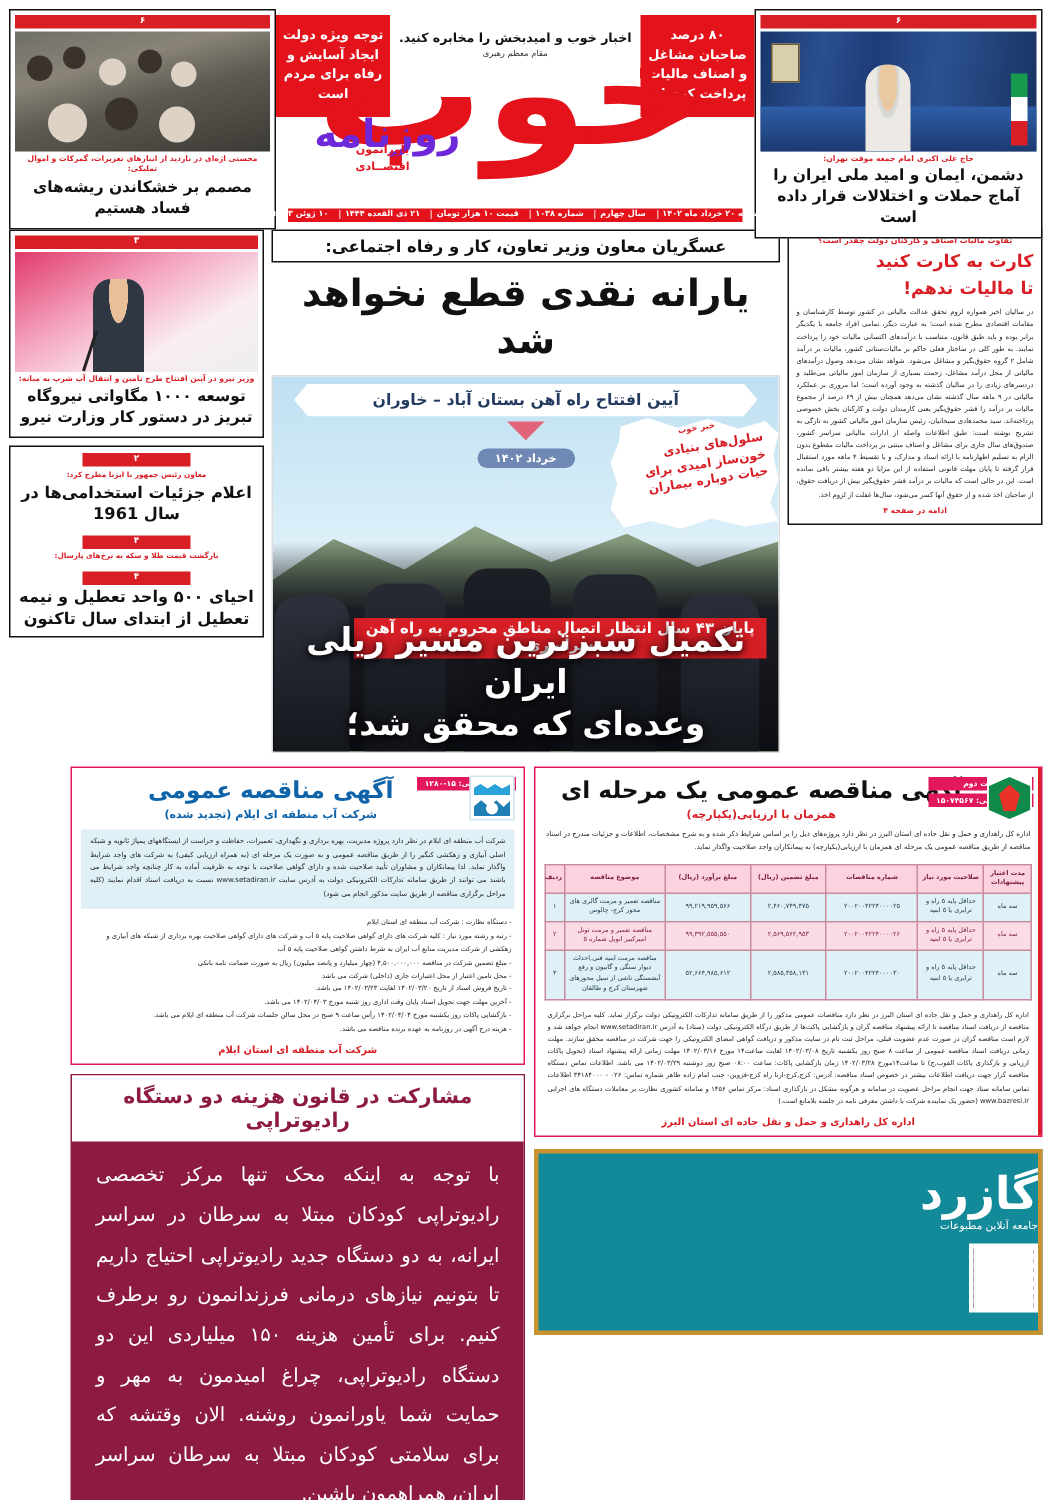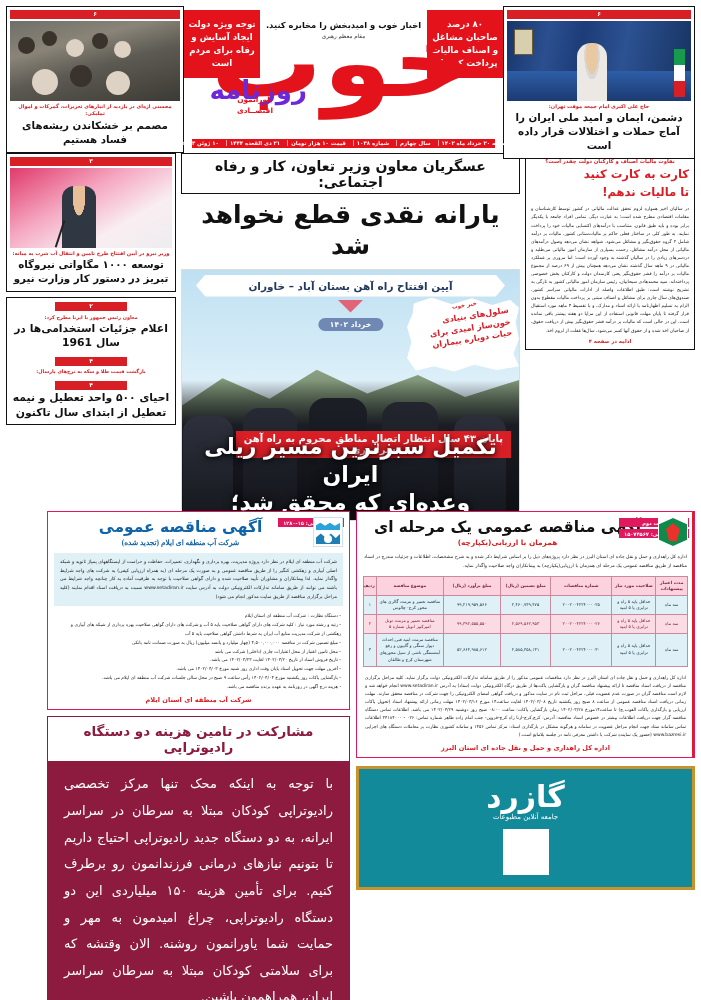--- a/index.html
+++ b/index.html
@@ -85,21 +85,21 @@
   .datebar span { padding: 0 3px; border-left: .6px solid rgba(255,255,255,.6); }
   .datebar span:last-child { border-left: none; }
 
   
   .body-grid { display:flex; gap:5px; margin-top:5px; height: 352px; }
   .col-left  { width: 170px; }
   .col-mid   { flex: 1; }
   .col-right { width: 170px; }
 
   .lead-strap {
-    border:1.3px solid #111; background:#fff; text-align:center; font-size: 14px;
+    border:1.3px solid #111; background:#fff; text-align:center; font-size: 11px;
     font-weight:bold; padding: 3.5px 4px; letter-spacing:-.2px;
   }
   .lead-head {
     text-align:center; font-size: 25px; font-weight:bold; line-height:1.25;
     margin-top: 5px; letter-spacing:-.8px;
   }
 
   
   .hero { position:relative; margin-top:7px; height: 252px; overflow:hidden; border:1px solid #ddd; }
   .hero .sky { position:absolute; inset:0; background:linear-gradient(180deg,#bfe0f2 0%,#d9eef8 40%,#eef7fb 60%,#9db88e 62%,#6d8a5c 100%); }
@@ -174,21 +174,21 @@
   .ad-logo.water { background:#fff; border:1px solid #cfe3ee; }
   .ad-logo.water .w1 { position:absolute; left:2px; right:2px; top:4px; height:8px; background:#29a3d9;
       clip-path: polygon(0 40%,18% 8%,38% 46%,58% 8%,78% 46%,100% 12%,100% 100%,0 100%); }
   .ad-logo.water .w2 { position:absolute; left:2px; right:2px; top:14px; height:12px; background:#1f7fb5;
       clip-path: polygon(0 46%,20% 12%,42% 50%,62% 12%,82% 50%,100% 16%,100% 100%,0 100%); }
   .ad-logo.water .dot { position:absolute; left:10px; top:17px; width:8px; height:8px; background:#fff; border-radius:50%; }
   .ad-title-wrap { flex:1; text-align:center; }
   .ad-title { font-size:15.5px; font-weight:bold; color:#111; letter-spacing:-.4px; }
   .ad-title.blue { color:#0f63a8; }
   .ad-sub { font-size:7.4px; font-weight:bold; color:#d81f26; margin-top:2px; }
-  .ad-sub.blue { color:#0f63a8;font-family:Liberation Serif, serif; }
+  .ad-sub.blue { color:#0f63a8; }
   .ad-tags { position:absolute; right:5px; top:6px; text-align:center; }
   .ad-tag { background:#e2185f; color:#fff; font-size:5.1px; font-weight:bold; padding:1.5px 5px; margin-bottom:2px; display:block; }
   .ad-tag.plain { background:#e2185f; }
   .ad-intro { font-size:4.7px; line-height:1.85; text-align:justify; padding:3px 7px 4px; color:#222; }
   .ad-intro.boxed { background:#dff0f7; margin:3px 6px; padding:5px 6px; }
 
   
   table.mtab { width: calc(100% - 12px); margin: 2px 6px 4px; border-collapse:collapse; table-layout:fixed; }
   table.mtab th, table.mtab td { border:.7px solid #c98a9e; padding:2.5px 1px; text-align:center;
       font-size:4.35px; line-height:1.5; vertical-align:middle; }
@@ -227,21 +227,21 @@
   .mahak-tel { font-size:7.4px; color:#fff; letter-spacing:1px; margin-top:2px; direction:ltr; }
   .qr { width:60px; height:60px; background:#fff; padding:4px; }
   .qr-inner { width:100%; height:100%;
     background-image:
       repeating-linear-gradient(90deg,#000 0 3px,transparent 3px 6px),
       repeating-linear-gradient(0deg,#000 0 3px,transparent 3px 6px);
     background-blend-mode:difference; background-color:#fff; }
 
   
   .gazard { margin-top:8px; border:3px solid #c8922e; background:#128a9a; height:124px;
-            position:relative; display:flex; flex-direction:column; align-items:center; justify-content:center; }
+            position:relative; display:flex; flex-direction:column; justify-content:center; }
   .gazard-word { color:#fff; font-size:30px; font-weight:bold; letter-spacing:-2px; line-height:1; }
   .gazard-sub { color:#fff; font-size:7px; letter-spacing:2px; margin-top:1px; }
   .gazard-qr { width:46px; height:46px; background:#fff; padding:3px; margin-top:8px; }
 
   .redline { position:absolute; right:0; top:0; bottom:0; width:2.5px; background:#d81f26; }
 </style>
 </head>
 <body>
 
 <div class="page">
@@ -477,21 +477,21 @@
           <div>- محل تامین اعتبار از محل اعتبارات جاری (داخلی) شرکت می باشد</div>
           <div>- تاریخ فروش اسناد از تاریخ ۱۴۰۲/۰۳/۲۰ لغایت ۱۴۰۲/۰۳/۲۳ می باشد.</div>
           <div>- آخرین مهلت جهت تحویل اسناد پایان وقت اداری روز شنبه مورخ ۱۴۰۲/۰۴/۰۳ می باشد.</div>
           <div>- بازگشایی پاکات روز یکشنبه مورخ ۱۴۰۲/۰۴/۰۴ رأس ساعت ۹ صبح در محل سالن جلسات شرکت آب منطقه ای ایلام می باشد.</div>
           <div>- هزینه درج آگهی در روزنامه به عهده برنده مناقصه می باشد.</div>
         </div>
         <div class="ad-signature">شرکت آب منطقه ای استان ایلام</div>
       </div>
 
       <div class="charity">
-        <div class="charity-head">مشارکت در تامین هزینه دو دستگاه رادیوتراپی</div>
+        <div class="charity-head">مشارکت در قانون هزینه دو دستگاه رادیوتراپی</div>
         <div class="charity-body">
           <div class="charity-text">با توجه به اینکه محک تنها مرکز تخصصی رادیوتراپی کودکان مبتلا به سرطان در سراسر ایرانه، به دو دستگاه جدید رادیوتراپی احتیاج داریم تا بتونیم نیازهای درمانی فرزندانمون رو برطرف کنیم. برای تأمین هزینه ۱۵۰ میلیاردی این دو دستگاه رادیوتراپی، چراغ امیدمون به مهر و حمایت شما یاورانمون روشنه. الان وقتشه که برای سلامتی کودکان مبتلا به سرطان سراسر ایران، همراهمون باشین.</div>
           <div class="charity-rule"></div>
           <div class="charity-foot">
             <div class="qr">
               <div class="qr-inner"></div>
             </div>
             <div class="charity-brand">
               <div class="mahak-mark">
                 <div class="fan"></div>

